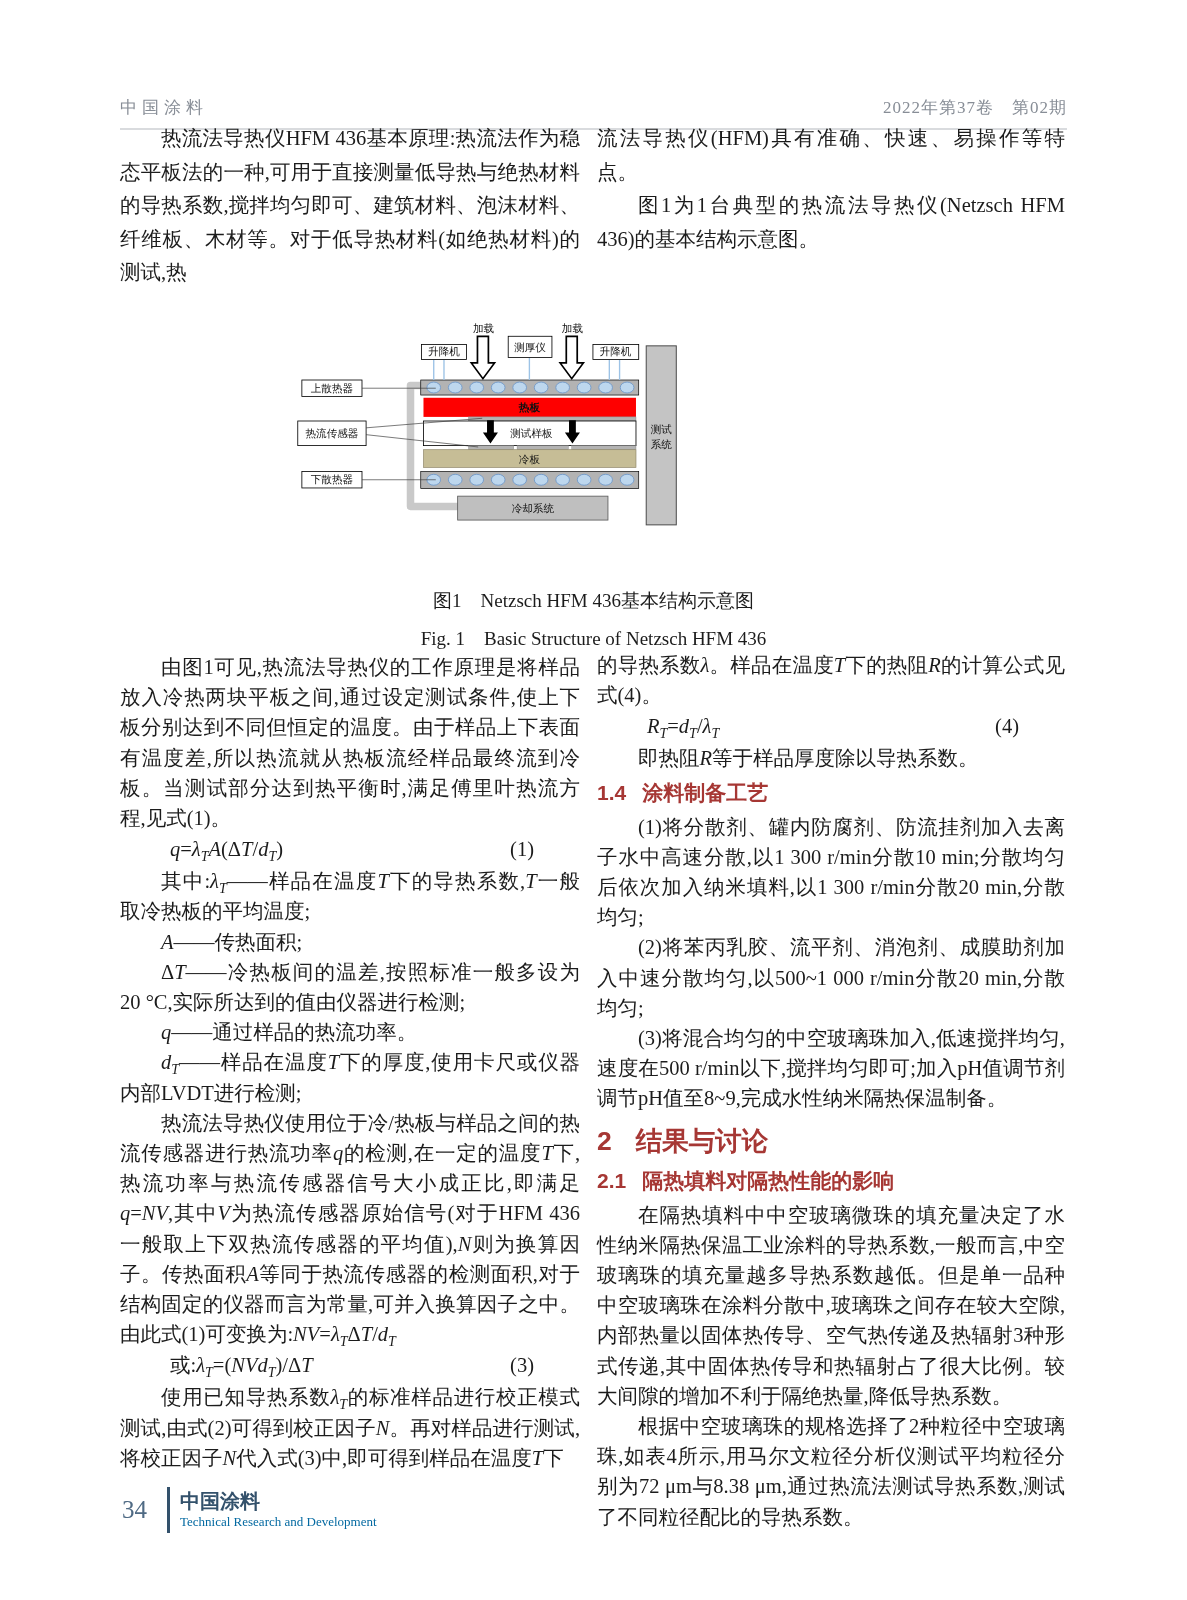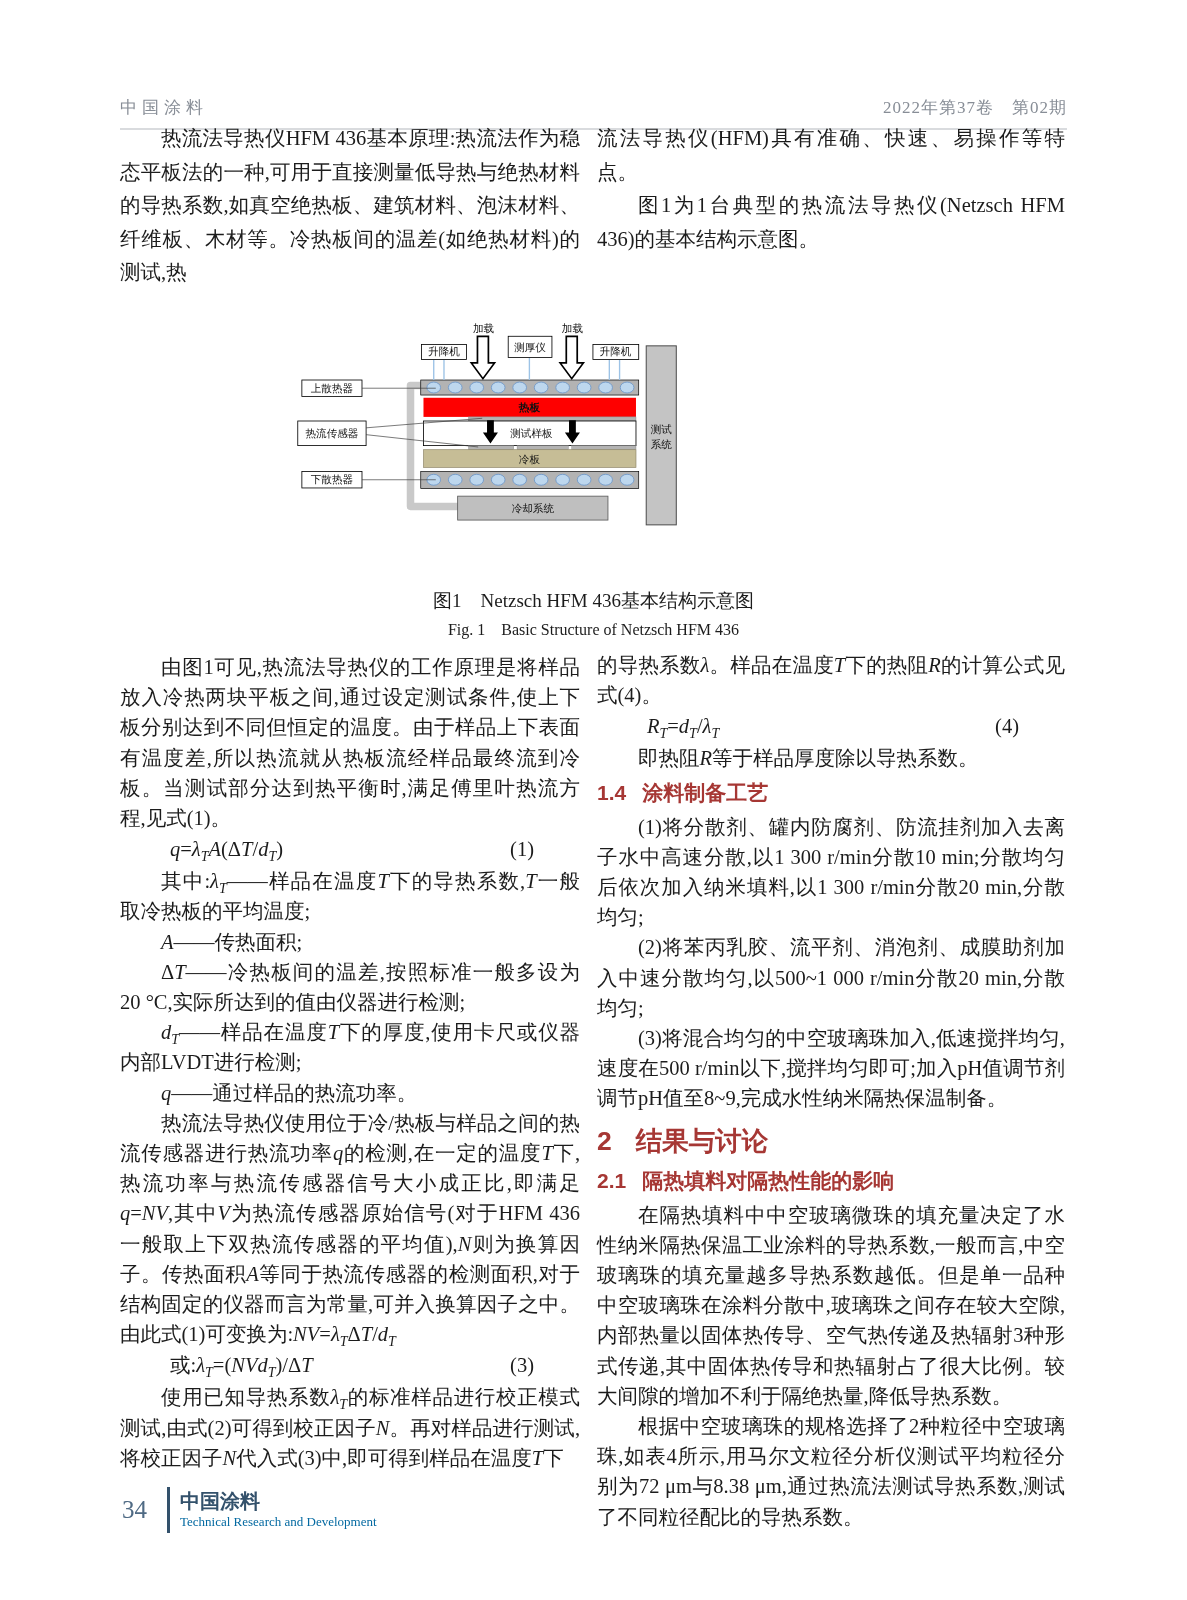--- a/index.html
+++ b/index.html
@@ -29,42 +29,42 @@
           font-size:21px;line-height:30px;margin:4px 0 4px 0;}
   .sec-h3 .sec-num{margin-right:16px;}
   .sec-h2{font-family:"Liberation Sans","DejaVu Sans",sans-serif;font-weight:bold;color:var(--hred,#a63734);
           font-size:26.5px;line-height:34px;margin:10px 0 8px 0;}
   .sec-h2 .sec-num{margin-right:24px;}
 
   
   .figwrap{position:absolute;left:280px;top:262px;width:604px;height:318px;}
   .figcap{position:absolute;left:120px;top:586px;width:947px;text-align:center;font-weight:normal;}
   .figcap .zh{font-size:19px;line-height:29px;}
-  .figcap .en{font-size:16px;line-height:29px;}
+  .figcap .en{font-size:19px;line-height:29px;margin-top:9px;}
   .fig-label{font-family:"Liberation Serif","DejaVu Serif",serif;font-size:15.5px;fill:#111;}
 
   
   .ftr{position:absolute;left:122px;top:1487px;display:flex;align-items:center;}
   .ftr .pg{font-size:25px;color:#4f6a84;margin-right:20px;font-family:"Liberation Serif",serif;}
   .ftr .bar{width:3px;height:46px;background:#33516b;margin-right:10px;}
   .ftr .sec-zh{font-family:"Liberation Sans","DejaVu Sans",sans-serif;font-weight:bold;font-size:20px;color:#33516b;line-height:24px;}
   .ftr .sec-en{font-size:13px;color:#0369a1;line-height:18px;}
 </style>
 </head>
 <body>
 
 <div class="page">
 
   <div class="hdr">
     <span class="jz">中国涂料</span>
     <span class="iss">2022年第37卷　第02期</span>
   </div>
 
   <div class="col row1 left" id="intro-left">
-      <p class="para ind">热流法导热仪HFM 436基本原理:热流法作为稳态平板法的一种,可用于直接测量低导热与绝热材料的导热系数,如真空绝热板、建筑材料、泡沫材料、纤维板、木材等。冷热板间的温差(如绝热材料)的测试,热</p>
+      <p class="para ind">热流法导热仪HFM 436基本原理:热流法作为稳态平板法的一种,可用于直接测量低导热与绝热材料的导热系数,搅拌均匀即可、建筑材料、泡沫材料、纤维板、木材等。对于低导热材料(如绝热材料)的测试,热</p>
     </div>
   <div class="col row1 right" id="intro-right">
       <p class="para">流法导热仪(HFM)具有准确、快速、易操作等特点。</p>
       <p class="para ind">图1为1台典型的热流法导热仪(Netzsch HFM 436)的基本结构示意图。</p>
     </div>
 
   <div class="figwrap">
     <svg width="604" height="318" viewBox="280 262 884 318">
 
       <polyline points="490,369 471,369 471,546 556,546" fill="none" stroke-width="11" stroke-linejoin="round" stroke="#c9c9c9"></polyline>
@@ -182,22 +182,22 @@
 
   <div class="col row2 left" id="main-left">
       <p class="para ind">由图1可见,热流法导热仪的工作原理是将样品放入冷热两块平板之间,通过设定测试条件,使上下板分别达到不同但恒定的温度。由于样品上下表面有温度差,所以热流就从热板流经样品最终流到冷板。当测试部分达到热平衡时,满足傅里叶热流方程,见式(1)。</p>
       <div class="eq">
         <span class="eq-body"><i>q</i>=<i>λ</i><sub>T</sub><i>A</i>(Δ<i>T</i>/<i>d</i><sub>T</sub>)</span>
         <span class="eq-num">(1)</span>
       </div>
       <p class="para ind">其中:<i>λ</i><sub>T</sub>——样品在温度<i>T</i>下的导热系数,<i>T</i>一般取冷热板的平均温度;</p>
       <p class="para ind"><i>A</i>——传热面积;</p>
       <p class="para ind">Δ<i>T</i>——冷热板间的温差,按照标准一般多设为20 °C,实际所达到的值由仪器进行检测;</p>
+      <p class="para ind"><i>q</i>——通过样品的热流功率。</p>
       <p class="para ind"><i>d</i><sub>T</sub>——样品在温度<i>T</i>下的厚度,使用卡尺或仪器内部LVDT进行检测;</p>
-      <p class="para ind"><i>q</i>——通过样品的热流功率。</p>
       <p class="para ind">热流法导热仪使用位于冷/热板与样品之间的热流传感器进行热流功率<i>q</i>的检测,在一定的温度<i>T</i>下,热流功率与热流传感器信号大小成正比,即满足<i>q</i>=<i>NV</i>,其中<i>V</i>为热流传感器原始信号(对于HFM 436一般取上下双热流传感器的平均值),<i>N</i>则为换算因子。传热面积<i>A</i>等同于热流传感器的检测面积,对于结构固定的仪器而言为常量,可并入换算因子之中。由此式(1)可变换为:<i>NV</i>=<i>λ</i><sub>T</sub>Δ<i>T</i>/<i>d</i><sub>T</sub></p>
       <div class="eq">
         <span class="eq-body">或:<i>λ</i><sub>T</sub>=(<i>NVd</i><sub>T</sub>)/Δ<i>T</i></span>
         <span class="eq-num">(3)</span>
       </div>
       <p class="para ind">使用已知导热系数<i>λ</i><sub>T</sub>的标准样品进行校正模式测试,由式(2)可得到校正因子<i>N</i>。再对样品进行测试,将校正因子<i>N</i>代入式(3)中,即可得到样品在温度<i>T</i>下</p>
     </div>
   <div class="col row2 right" id="main-right">
       <p class="para">的导热系数<i>λ</i>。样品在温度<i>T</i>下的热阻<i>R</i>的计算公式见式(4)。</p>
       <div class="eq">

